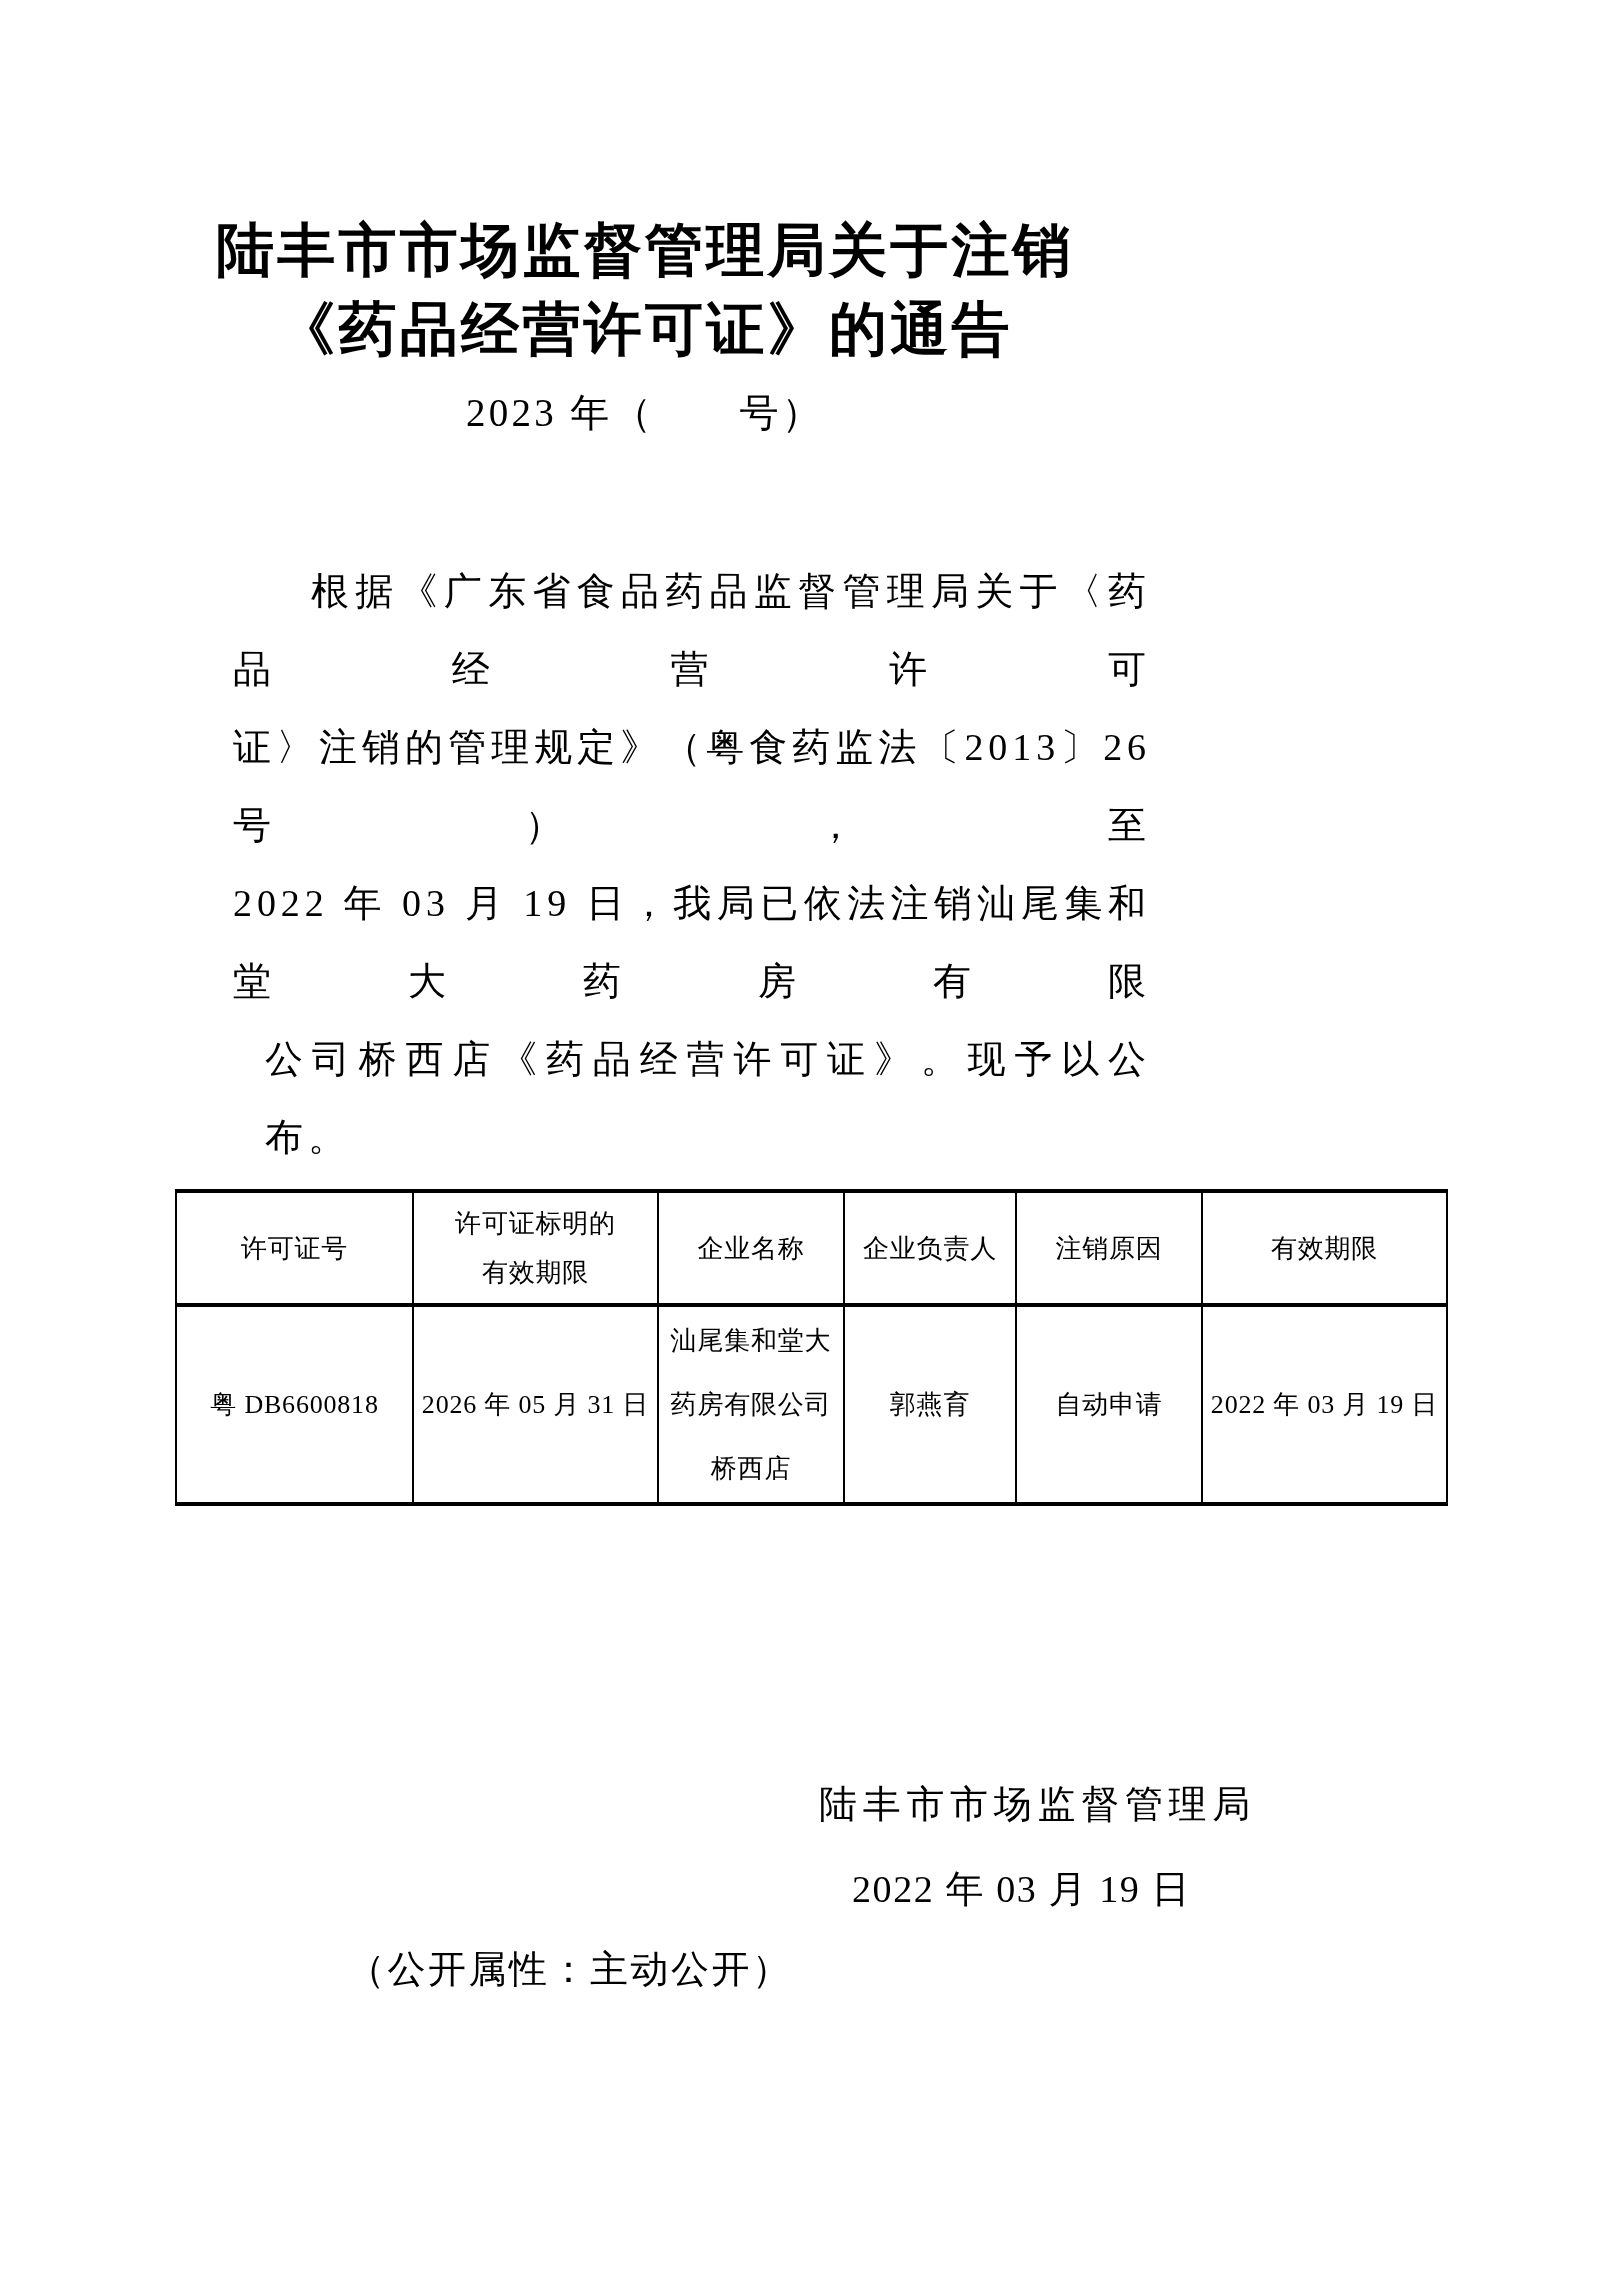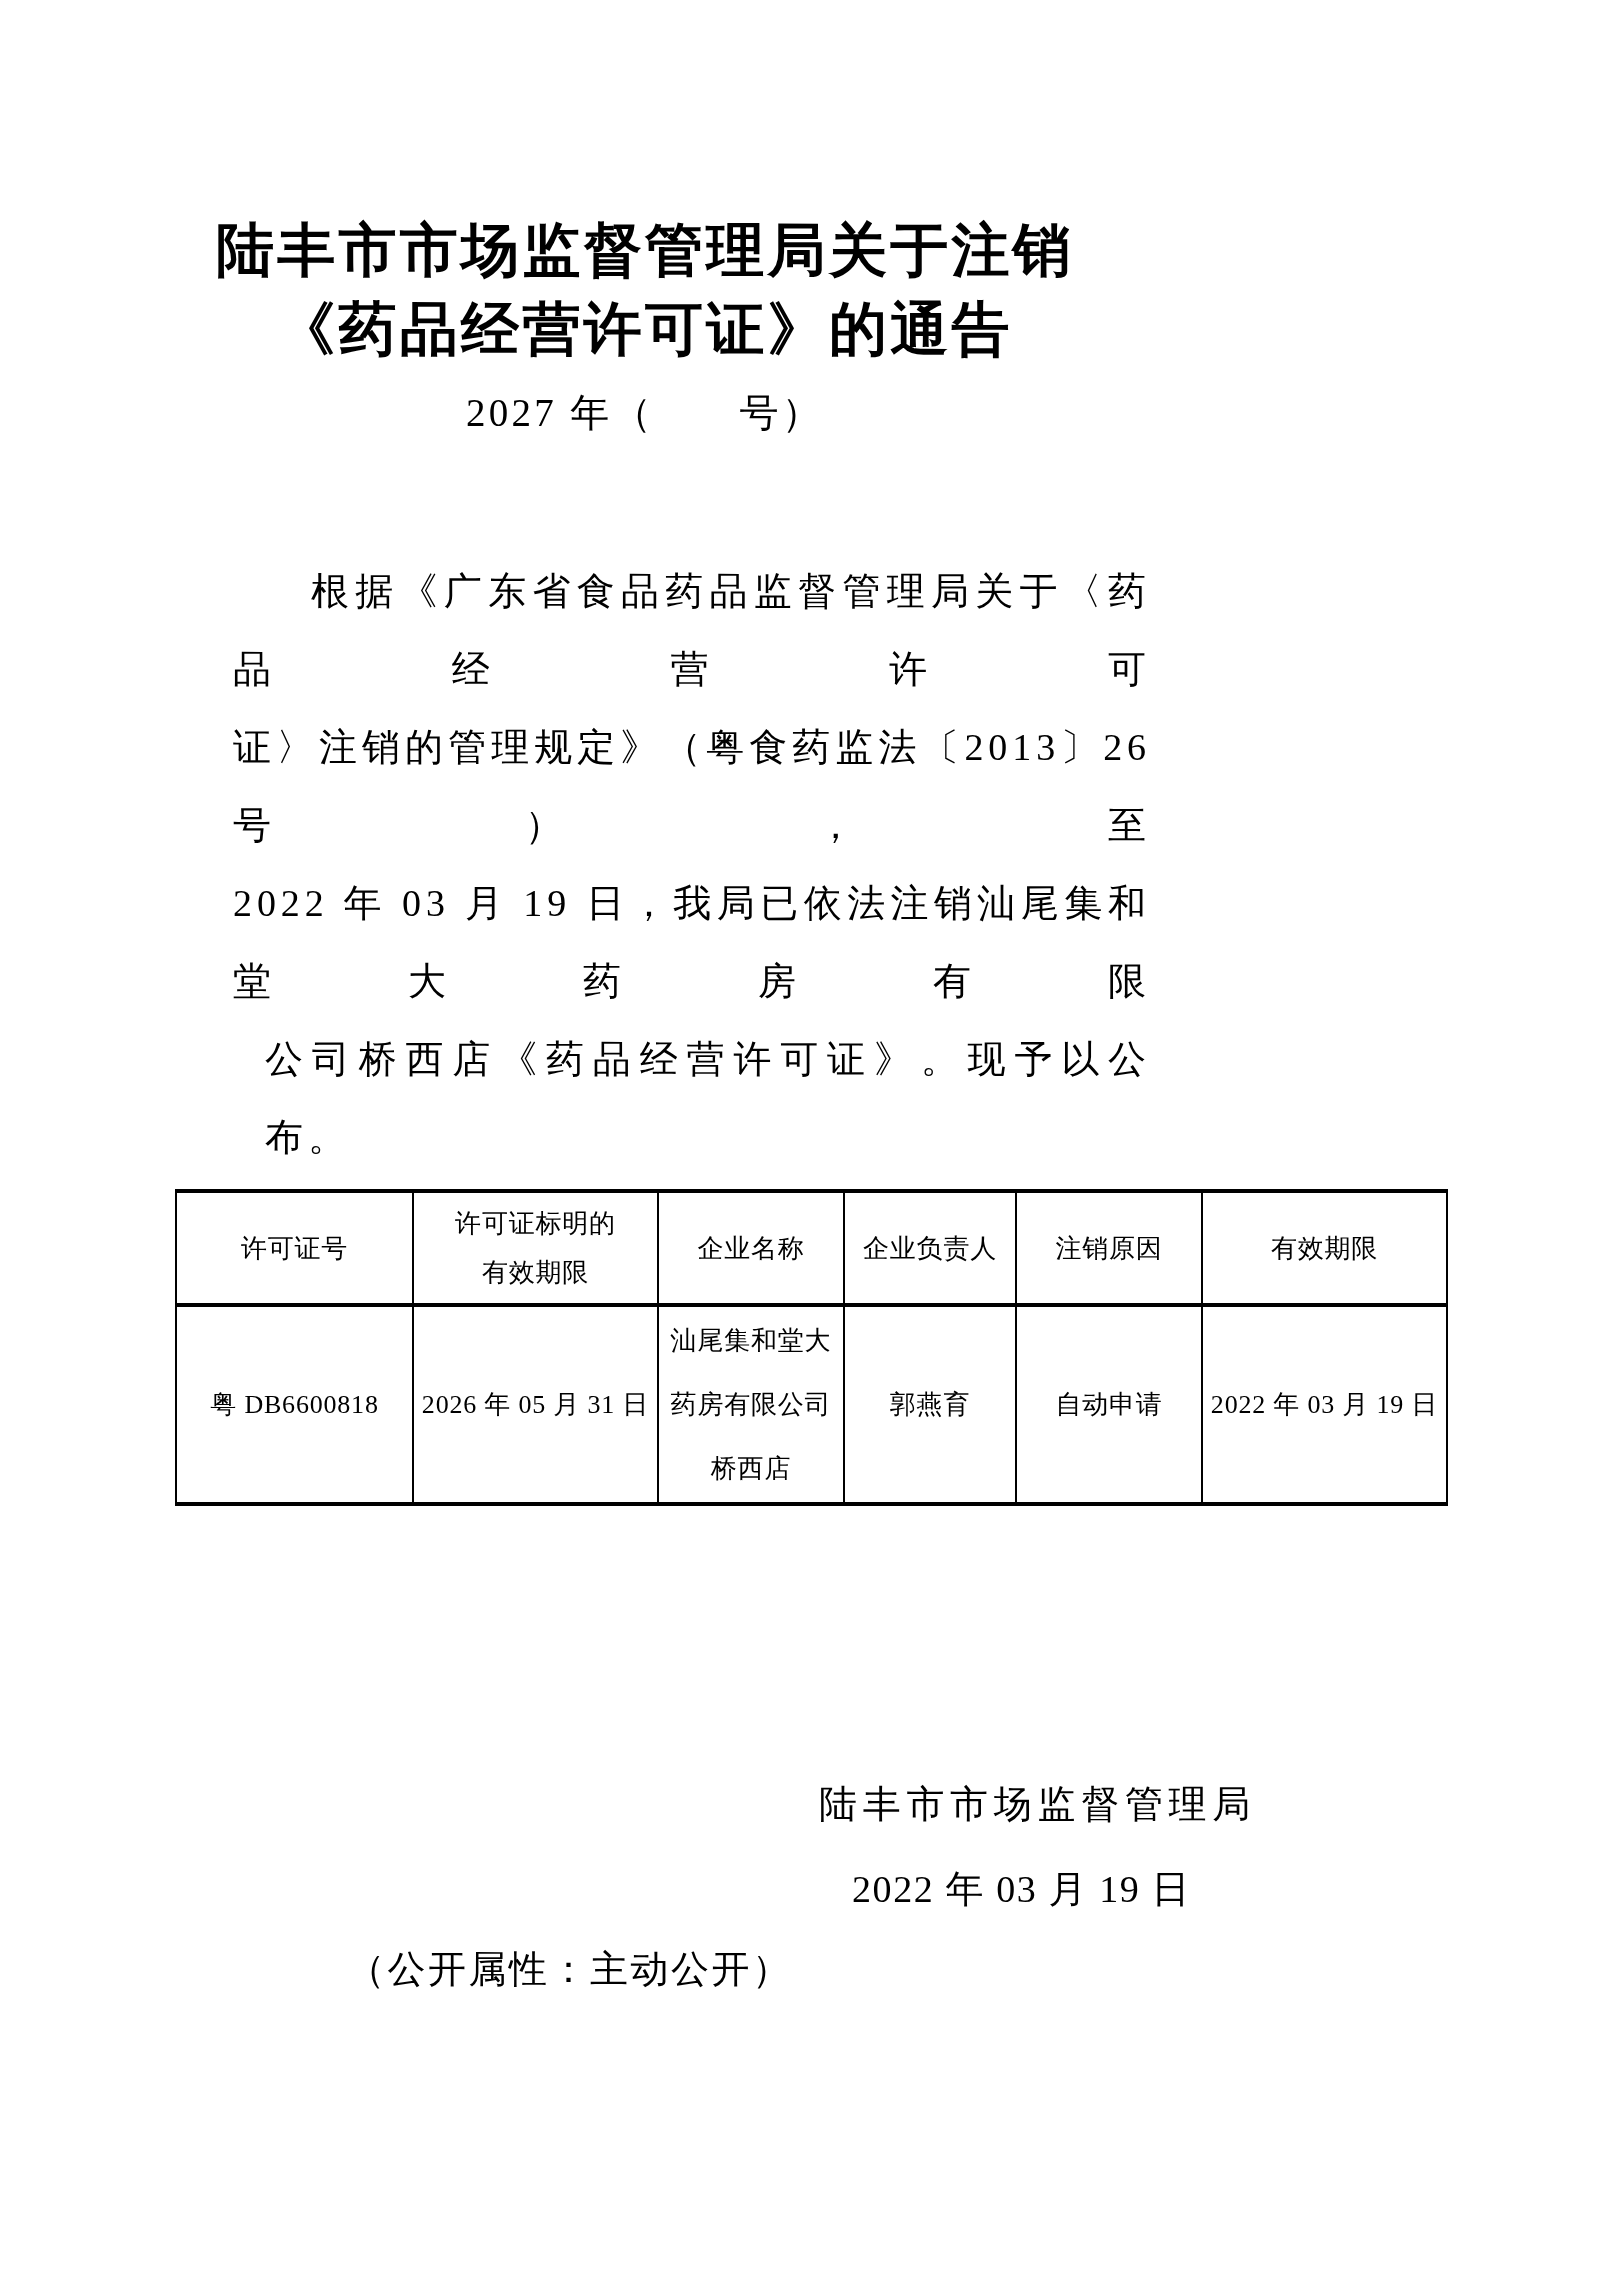--- a/index.html
+++ b/index.html
@@ -87,21 +87,21 @@
 </head>
 <body>
 
 <div class="page">
 
   <div class="title-block">
     <div>陆丰市市场监督管理局关于注销</div>
     <div>《药品经营许可证》的通告</div>
   </div>
 
-  <div class="doc-number">2027 年（　　号）</div>
+  <div class="doc-number">2023 年（　　号）</div>
 
   <div class="body-paragraph">
     <div class="para-line first">根据《广东省食品药品监督管理局关于〈药品经营许可</div>
     <div class="para-line">证〉注销的管理规定》（粤食药监法〔2013〕26 号），至</div>
     <div class="para-line">2022 年 03 月 19 日，我局已依法注销汕尾集和堂大药房有限</div>
     <div class="para-line last">公司桥西店《药品经营许可证》。现予以公布。</div>
   </div>
 
   <table class="license-table">
     <colgroup>

